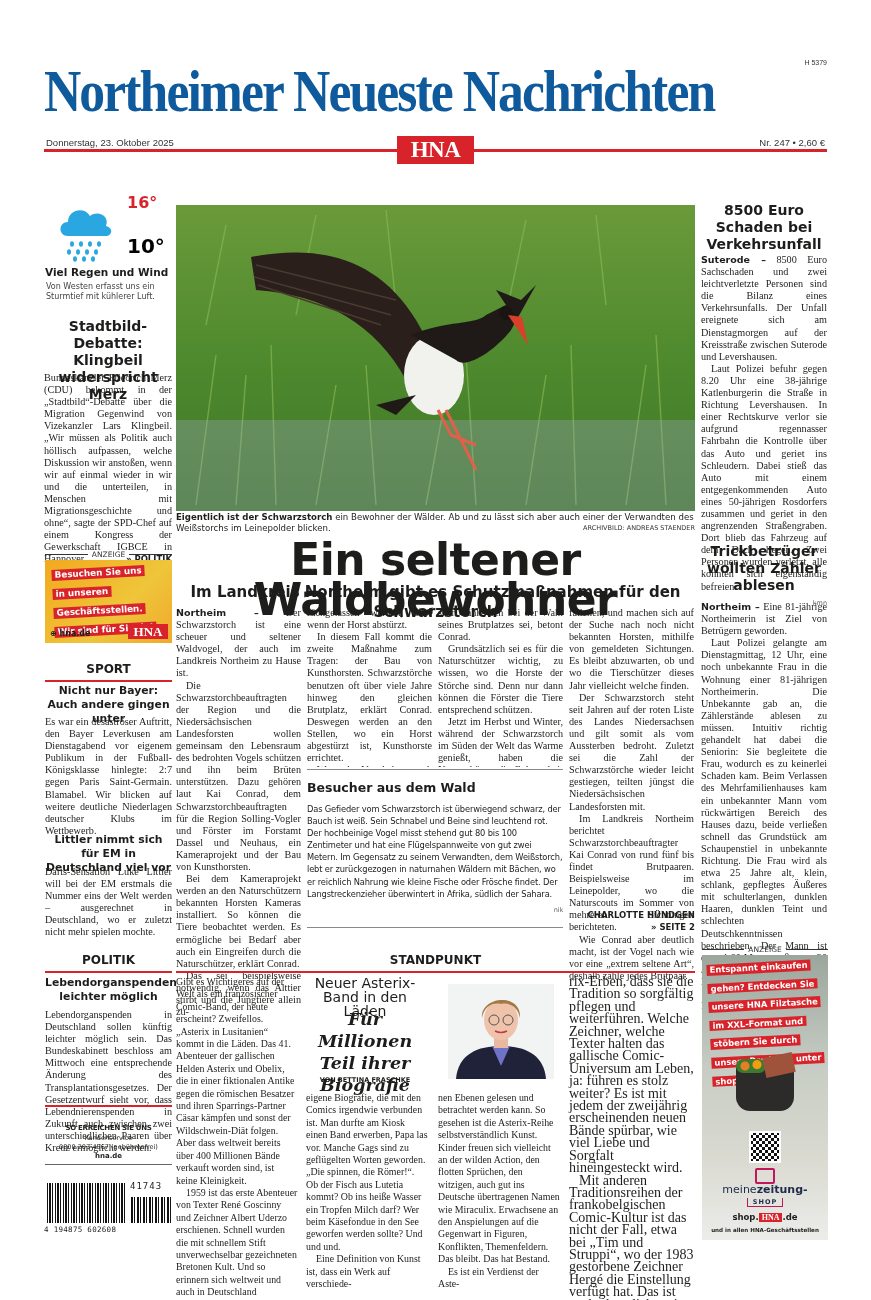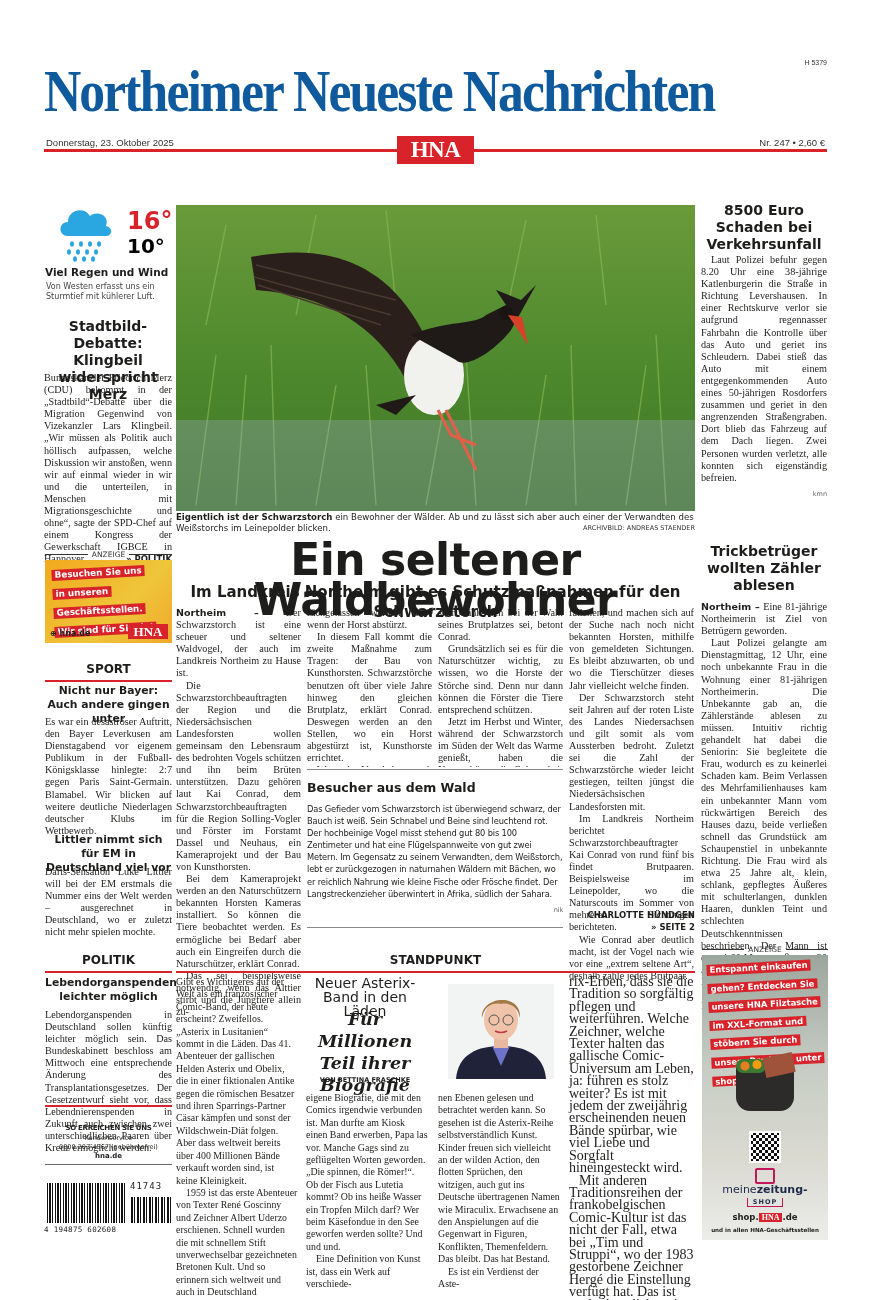--- a/index.html
+++ b/index.html
@@ -11,21 +11,21 @@
   
   #masthead-title { left: 44px; top: 56px; width: 786px; font-family: "Liberation Serif", serif; font-weight: bold; font-size: 60px; letter-spacing: -2.2px; color: #0e5a9c; white-space: nowrap; line-height: 70px; transform: scaleX(0.86); transform-origin: left top; }
   #edition-code { right: 44px; top: 59px; font-family: "Liberation Sans", sans-serif; font-size: 7px; color: #333; }
   #date-line { left: 46px; top: 137px; font-family: "Liberation Sans", sans-serif; font-size: 9.5px; color: #333; }
   #issue-price { right: 46px; top: 137px; font-family: "Liberation Sans", sans-serif; font-size: 9.5px; color: #333; }
   #masthead-rule { left: 44px; top: 149px; width: 783px; height: 3px; background: #d8232a; }
   #hna-logo { left: 397px; top: 136px; width: 77px; height: 28px; background: #d8232a; color: #fff; font-family: "Liberation Serif", serif; font-weight: bold; font-size: 23px; text-align: center; line-height: 28px; letter-spacing: -0.5px; }
 
   
   #weather-icon { left: 54px; top: 202px; width: 62px; height: 62px; }
-  #temp-high { left: 127px; top: 207px; font-family: "DejaVu Sans", sans-serif; font-weight: bold; font-size: 24px; color: #d8232a; }
+  #temp-high { left: 127px; top: 193px; font-family: "DejaVu Sans", sans-serif; font-weight: bold; font-size: 16px; color: #d8232a; }
   #temp-low { left: 127px; top: 234px; font-family: "DejaVu Sans", sans-serif; font-weight: bold; font-size: 20px; color: #000000; }
   #weather-title { left: 45px; top: 266px; font-family: "DejaVu Sans", sans-serif; font-weight: bold; font-size: 10.5px; }
   #weather-text { left: 46px; top: 282px; width: 130px; font-family: "DejaVu Sans", sans-serif; font-size: 8px; color: #444; line-height: 10px; }
 
   .headline-sans { font-family: "DejaVu Sans", sans-serif; font-weight: bold; text-align: center; color: #1d1d1b; }
   .body-text { font-family: "Liberation Serif", serif; font-size: 10.2px; line-height: 12.1px; text-align: justify; hyphens: auto; }
   .body-text p { text-indent: 10px; }
   .body-text p.first { text-indent: 0; }
   .dateline { font-family: "DejaVu Sans", sans-serif; font-weight: bold; font-size: 9.5px; }
   .author-tag { font-family: "DejaVu Sans", sans-serif; font-size: 6.5px; color: #666; float: right; margin-top: 16px; }
@@ -214,20 +214,21 @@
   </div>
   <figcaption id="photo-caption" class="abs">
     <b>Eigentlich ist der Schwarzstorch</b><span> ein Bewohner der Wälder. Ab und zu lässt sich aber auch einer der Verwandten des Weißstorchs im Leinepolder blicken.</span>
   </figcaption>
   <div id="photo-credit" class="abs">ARCHIVBILD: ANDREAS STAENDER</div>
 </figure>
 
 <article>
   <h2 id="unfall-headline" class="abs headline-sans">8500 Euro Schaden bei Verkehrsunfall</h2>
   <div id="unfall-body" class="abs body-text">
+    <p class="first"><span class="dateline">Suterode –</span><span> 8500 Euro Sachschaden und zwei leichtverletzte Personen sind die Bilanz eines Verkehrsunfalls. Der Unfall ereignete sich am Dienstagmorgen auf der Kreisstraße zwischen Suterode und Levershausen.</span></p>
     <p><span>Laut Polizei befuhr gegen 8.20 Uhr eine 38-jährige Katlenburgerin die Straße in Richtung Levershausen. In einer Rechtskurve verlor sie aufgrund regennasser Fahrbahn die Kontrolle über das Auto und geriet ins Schleudern. Dabei stieß das Auto mit einem entgegenkommenden Auto eines 50-jährigen Rosdorfers zusammen und geriet in den angrenzenden Straßengraben. Dort blieb das Fahrzeug auf dem Dach liegen. Zwei Personen wurden verletzt, alle konnten sich eigenständig befreien.</span> <span class="author-tag">kmn</span></p>
   </div>
 </article>
 
 <article>
   <h1 id="lead-title" class="abs">Ein seltener Waldbewohner</h1>
   <h3 id="lead-subtitle" class="abs">Im Landkreis Northeim gibt es Schutzmaßnahmen für den Schwarzstorch</h3>
 
   <div id="lead-col-1" class="abs lead-col body-text">
     <p class="first"><span class="dateline">Northeim –</span><span> Der Schwarzstorch ist eine scheuer und seltener Waldvogel, der auch im Landkreis Northeim zu Hause ist.</span></p>

